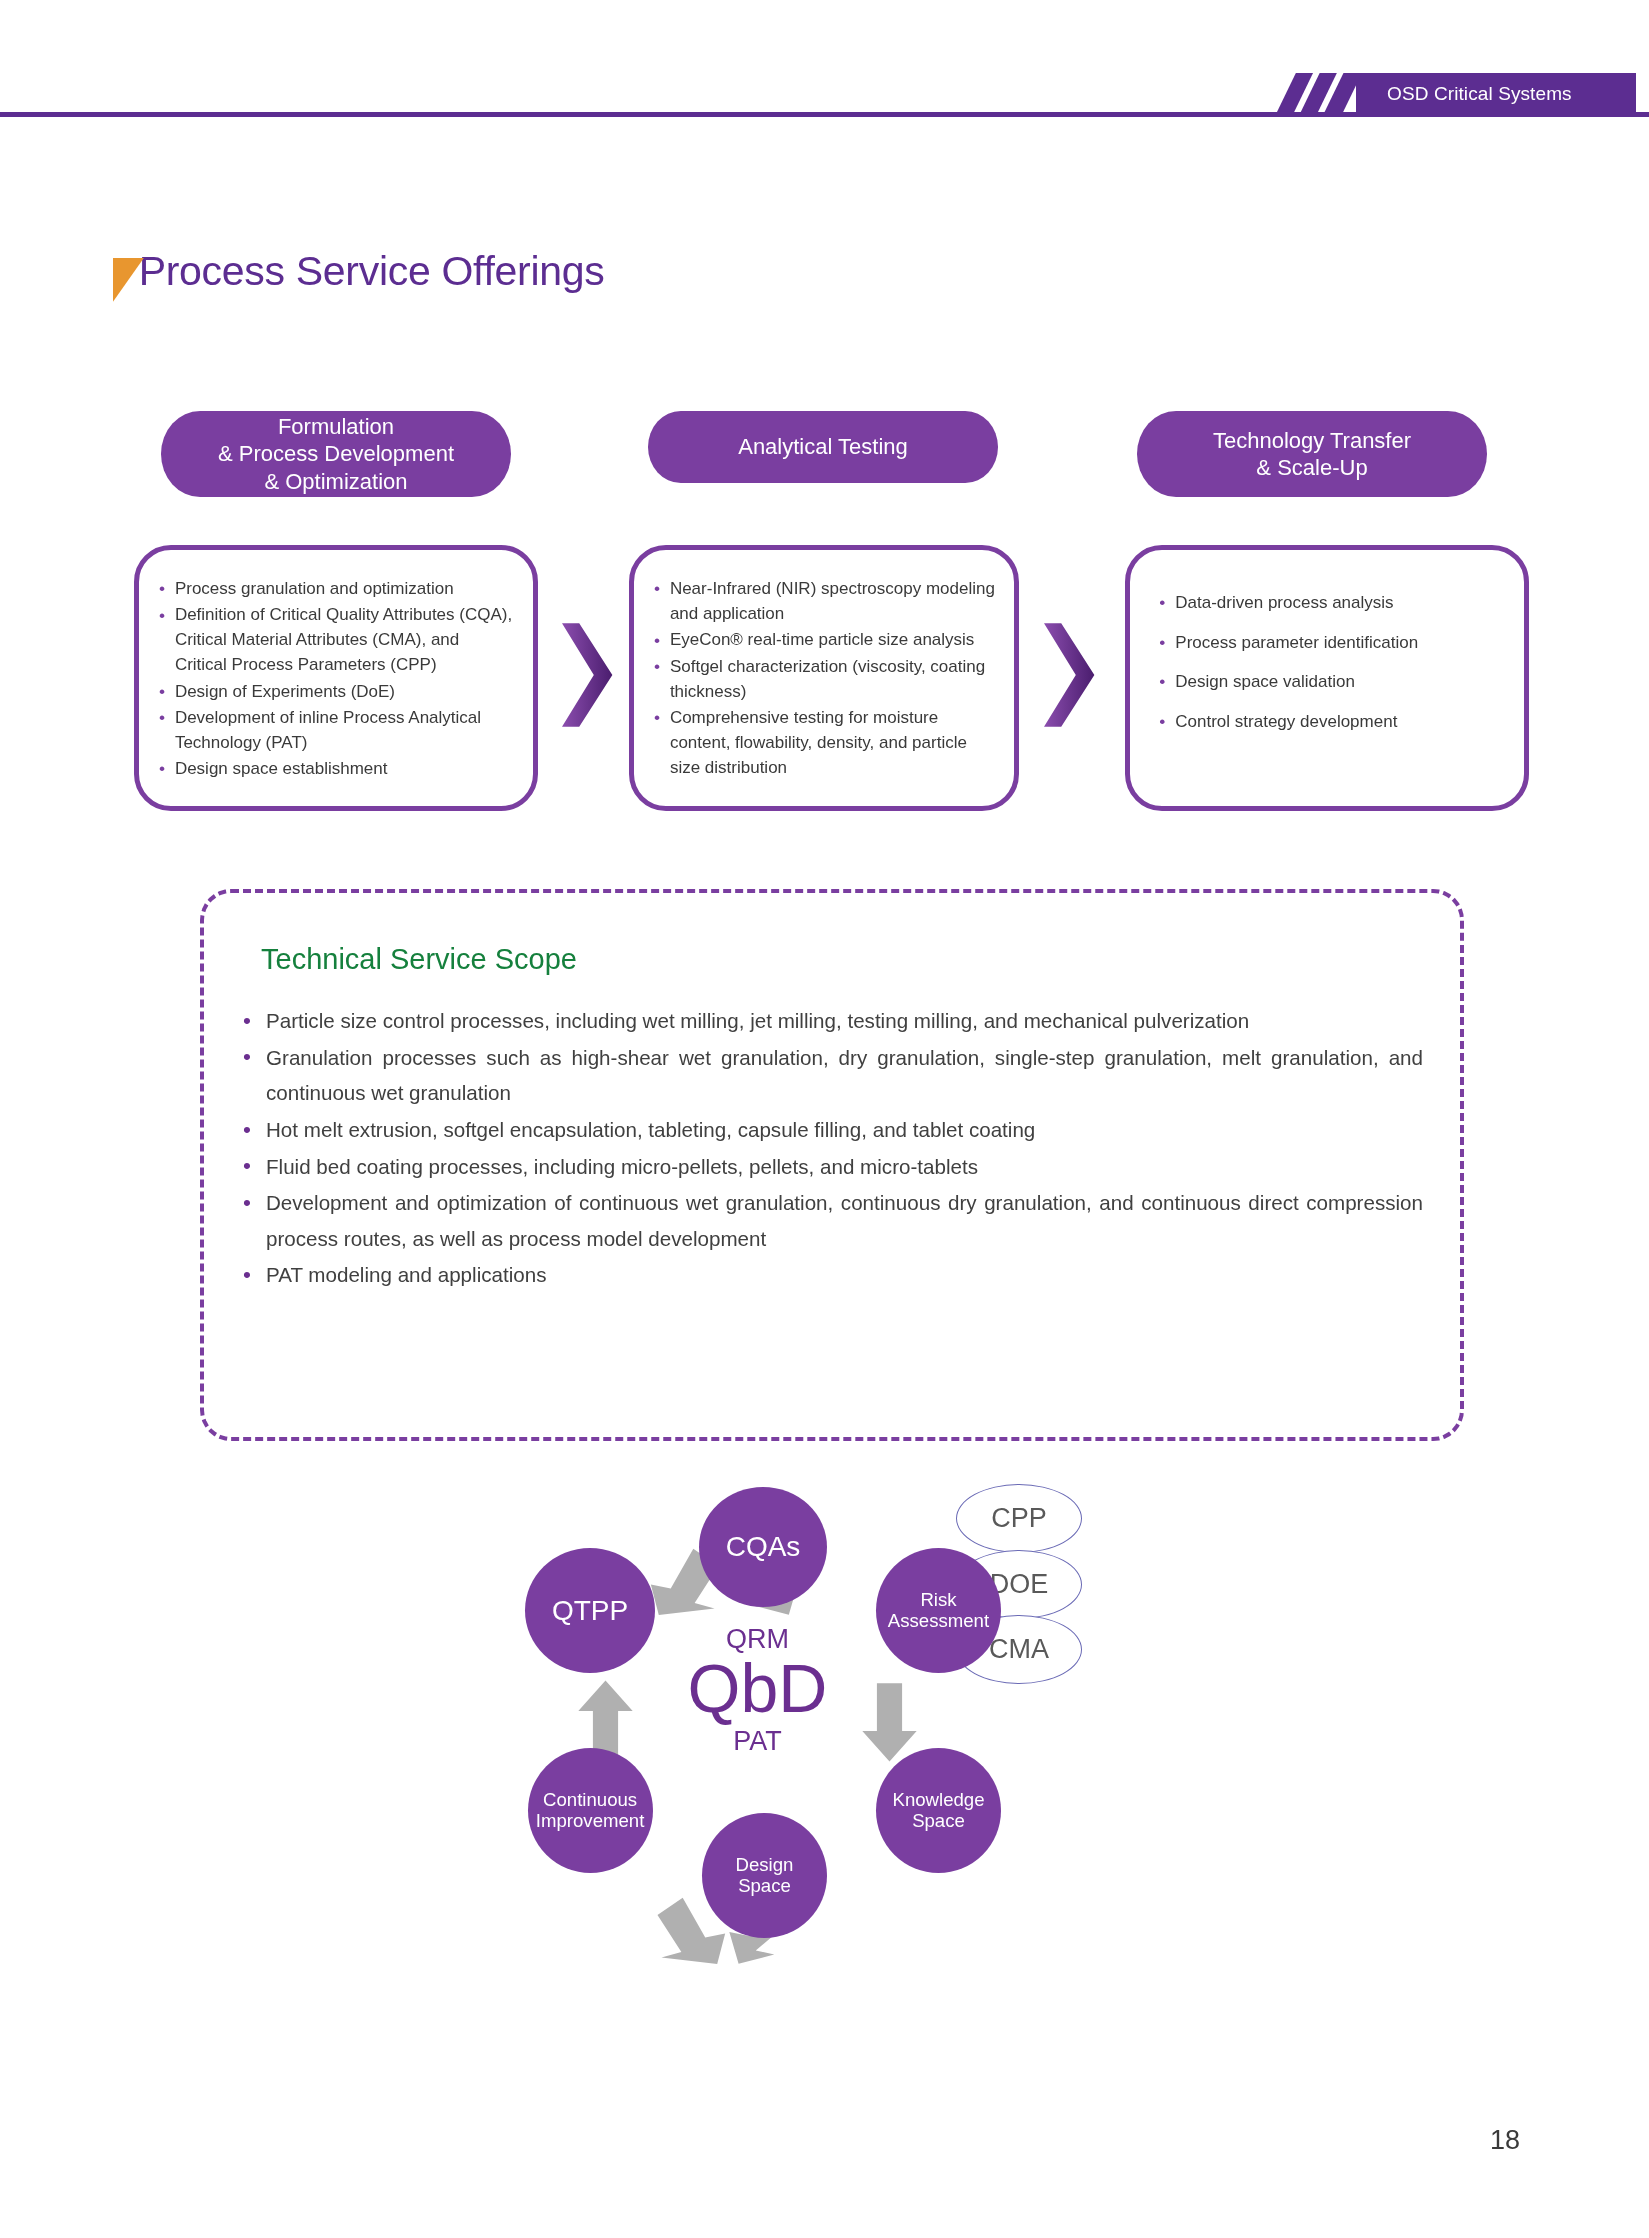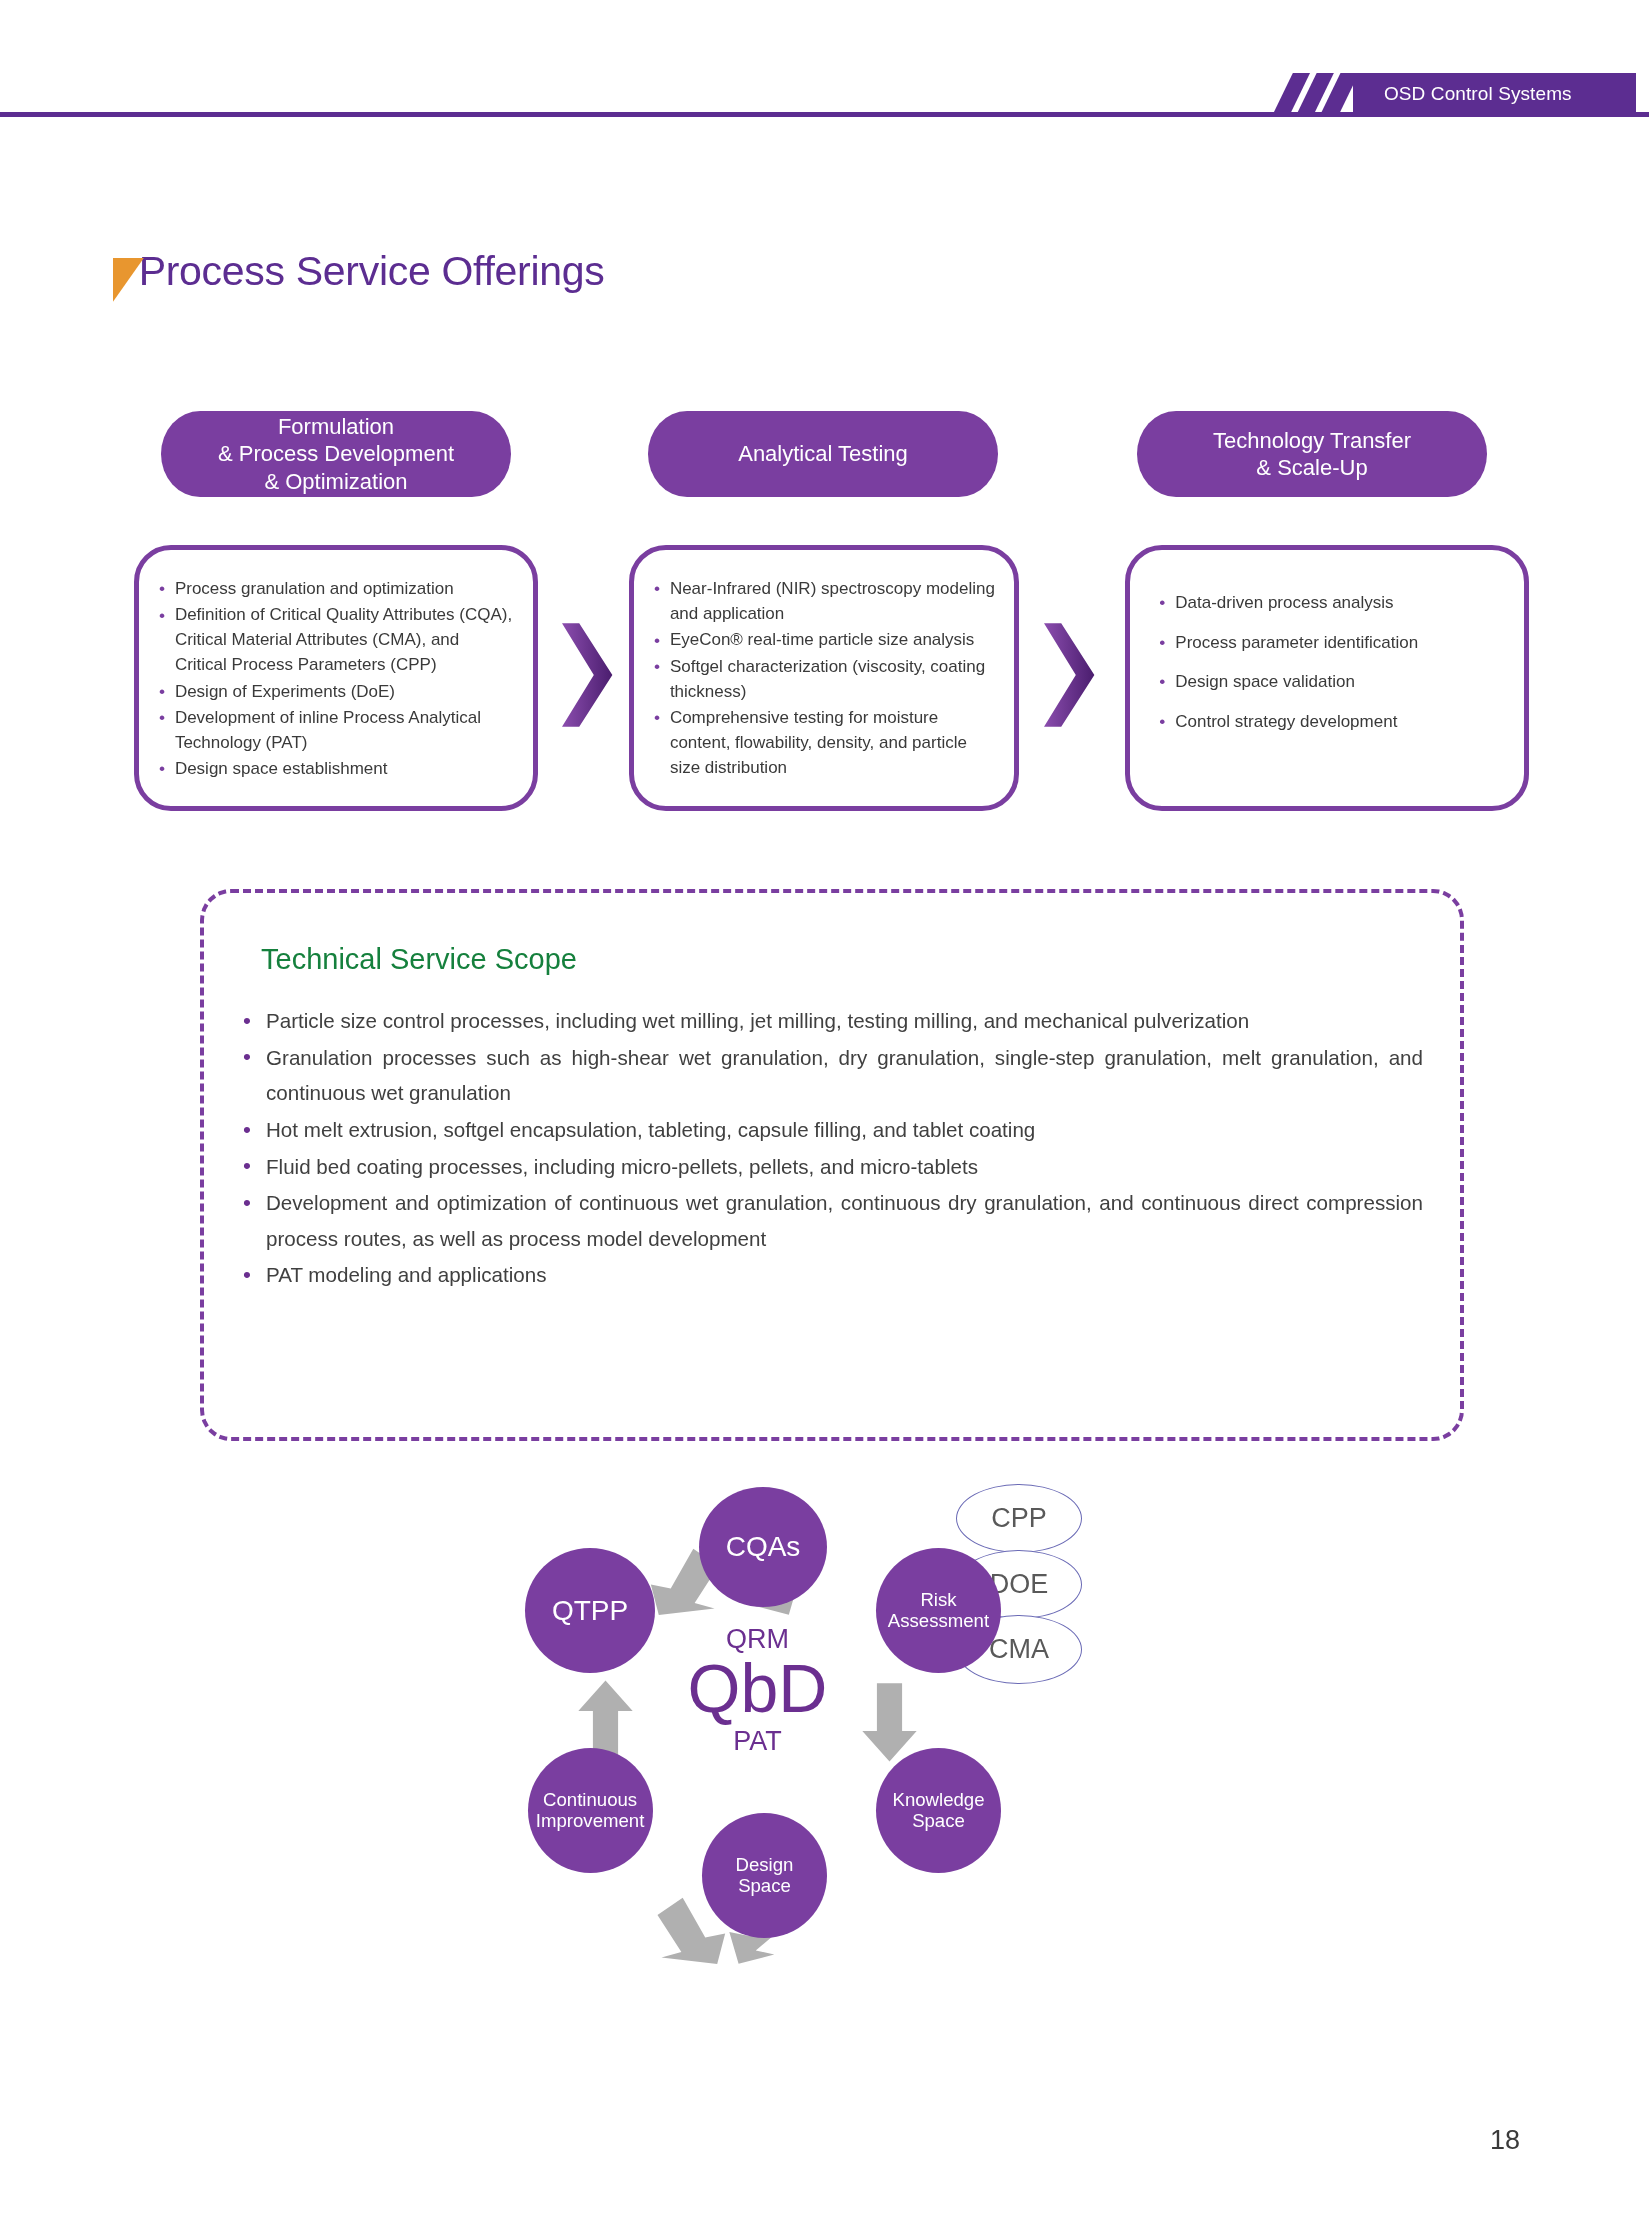--- a/index.html
+++ b/index.html
@@ -159,21 +159,21 @@
 <body>
 
 <div id="header-rule"></div>
 
 <div id="header-tag">
   <svg id="header-slashes" viewBox="0 0 130 62" preserveAspectRatio="none">
     <polygon points="30,0 56,0 26,62 0,62" fill="#5c2d91"></polygon>
     <polygon points="66,0 92,0 62,62 36,62" fill="#5c2d91"></polygon>
     <polygon points="102,0 130,0 100,62 72,62" fill="#5c2d91"></polygon>
   </svg>
-  <div id="header-label">OSD Control Systems</div>
+  <div id="header-label">OSD Critical Systems</div>
 </div>
 
 <div id="page-title-wrap">
   <div id="title-marker"></div>
   <div id="page-title">Process Service Offerings</div>
 </div>
 
 <div class="pillar-head" style="left:161px;top:411px;width:350px;height:86px;">
   <div>
     <div>Formulation</div>
@@ -194,21 +194,21 @@
 <svg class="chevron" style="left:562px;top:619px;" viewBox="0 0 80 168">
   <defs>
     <linearGradient id="cg1" x1="0" y1="0" x2="1" y2="0">
       <stop offset="0%" stop-color="#8b4dae"></stop>
       <stop offset="100%" stop-color="#4a1d6e"></stop>
     </linearGradient>
   </defs>
   <polygon points="0,6 26,6 76,84 26,162 0,162 48,84" fill="url(#cg1)"></polygon>
 </svg>
 
-<div class="pillar-head" style="left:648px;top:411px;width:350px;height:86px;">
+<div class="pillar-head" style="left:648px;top:411px;width:350px;height:72px;">
   <div>
     <div>Analytical Testing</div>
   </div>
 </div>
 <div class="pillar-body" style="left:629px;top:545px;width:390px;height:266px;">
   <ul class="pillar-list" style="margin:27px 13.3px 0 18.6px;">
     <li>Near-Infrared (NIR) spectroscopy modeling and application</li>
     <li>EyeCon® real-time particle size analysis</li>
     <li>Softgel characterization (viscosity, coating thickness)</li>
     <li>Comprehensive testing for moisture content, flowability, density, and particle size distribution</li>

